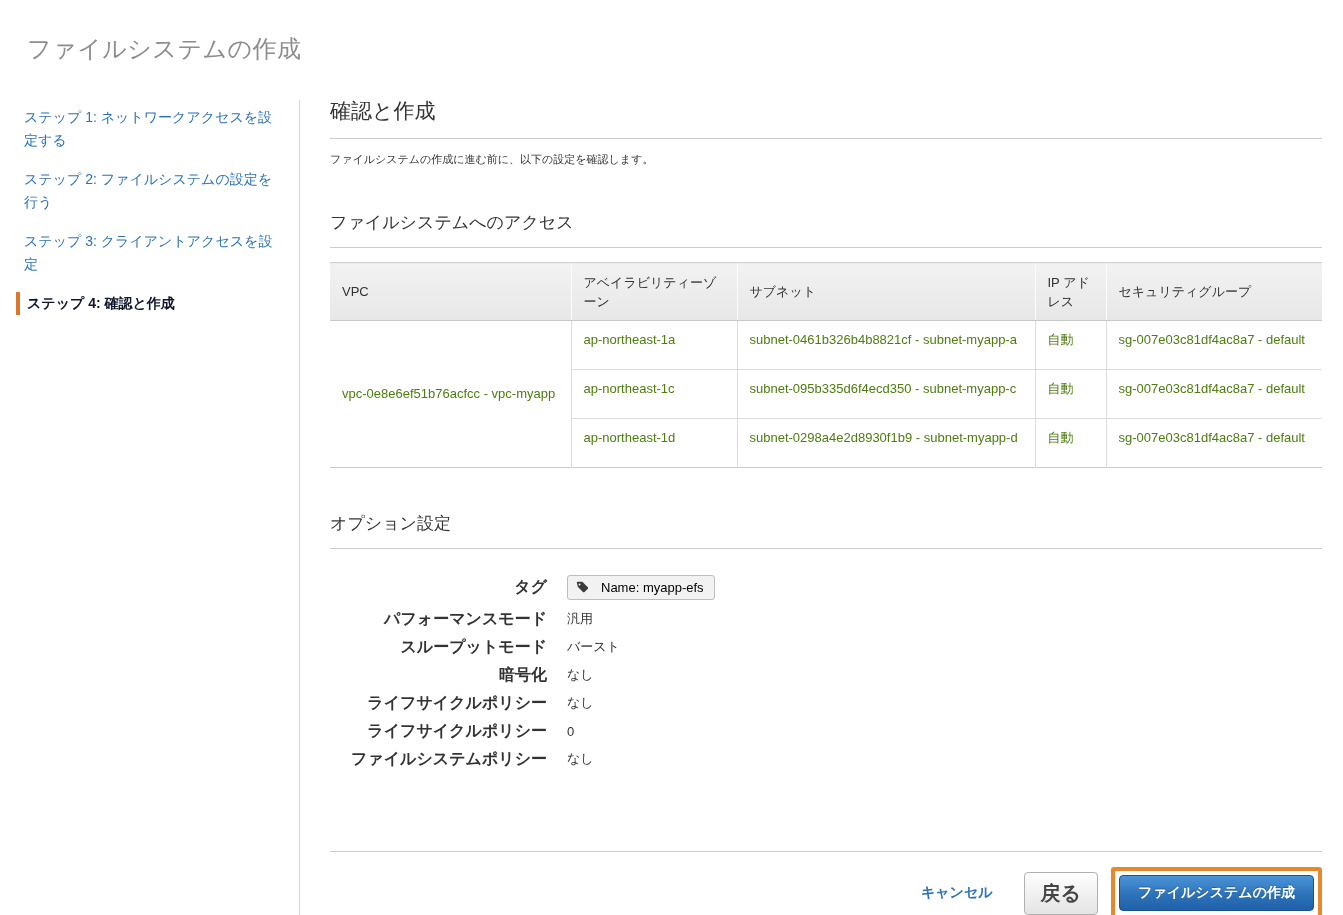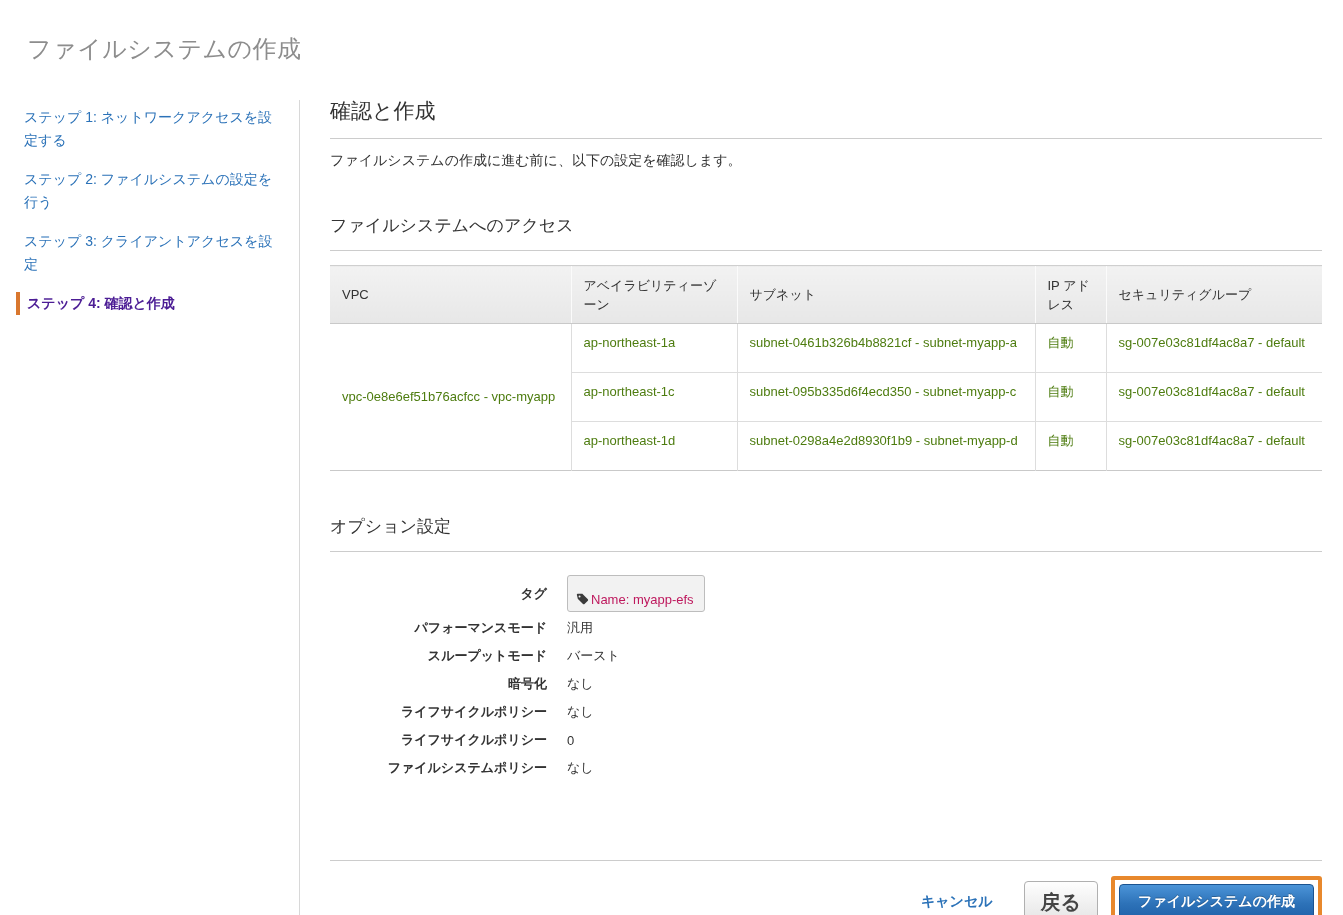--- a/index.html
+++ b/index.html
@@ -8,28 +8,28 @@
   body { position:relative; overflow:hidden; }
 
   .page-title { position:absolute; left:27px; top:33px; font-size:24px;
     font-weight:400; color:#8d8d8d; letter-spacing:.5px; }
 
   
   .sidebar { position:absolute; left:0; top:100px; width:300px; height:821px;
     border-right:1px solid #d8d8d8; padding:6px 26px 0 24px; }
   .step { font-size:14px; line-height:23px; color:#2b72b8; margin-bottom:16px;
     cursor:pointer; }
-  .step.active { color:#4c1d95; font-weight:bold; border-left:4px solid #d9772e;
+  .step.active { color:#0f172a; font-weight:bold; border-left:4px solid #d9772e;
     padding-left:7px; margin-left:-8px; cursor:default; }
 
   
   .main { position:absolute; left:330px; top:92px; width:992px; }
   .review-heading { font-size:21px; font-weight:400; color:#333;
     padding:5px 0 13px; border-bottom:1px solid #ccc; }
-  .review-desc { font-size:14px; color:#333; margin-top:13px; }
+  .review-desc { font-size:11px; color:#333; margin-top:13px; }
 
   .section-heading { font-size:17px; font-weight:400; color:#333;
     margin-top:44px; padding-bottom:13px; border-bottom:1px solid #ccc; }
 
   
   table.access { width:992px; table-layout:fixed; border-collapse:collapse;
     margin-top:14px; font-size:13px; border-bottom:1px solid #c9c9c9; }
   table.access th { background:linear-gradient(#f2f2f2,#e7e7e7);
     border-top:1px solid #cfcfcf; border-bottom:1px solid #c9c9c9;
     font-weight:400; color:#333; text-align:left; vertical-align:middle;
@@ -38,26 +38,26 @@
   table.access td { vertical-align:top; padding:9px 10px 9px 12px;
     line-height:20px; color:#4d7c0f; height:49px; }
   table.access td:not(.vpc-cell) { border-left:1px solid #ddd; }
   table.access tr:not(:last-child) td:not(.vpc-cell) { border-bottom:1px solid #ddd; }
   table.access td.vpc-cell { vertical-align:middle; }
 
   
   .options-list { margin-top:23px; }
   .opt-row { display:flex; align-items:center; min-height:28px; }
   .opt-row.tag-row { min-height:31px; margin-bottom:2px; }
-  .opt-label { width:217px; text-align:right; font-weight:bold; font-size:13px;
+  .opt-label { width:217px; text-align:right; font-weight:bold; font-size:16px;
     color:#333; flex:0 0 217px; }
   .opt-value { margin-left:20px; font-size:13px; color:#333; }
-  .tag-chip { display:inline-flex; align-items:center; gap:2px;
+  .tag-chip { display:inline-flex; align-items:center; gap:12px;
     background:#f2f2f2; border:1px solid #bdbdbd; border-radius:3px;
-    padding:16px 10px 4px 8px; font-size:13px; color:#be185d; }
+    padding:4px 10px 4px 8px; font-size:13px; color:#000000; }
   .tag-icon { display:inline-block; width:13px; height:13px; }
 
   
   .footer { margin-top:78px; border-top:1px solid #ccc; padding-top:15px;
     display:flex; align-items:center; justify-content:flex-end; }
   .cancel-link { color:#2b72b8; font-size:14px; font-weight:bold;
     cursor:pointer; margin-right:31px; }
   .btn-back { background:linear-gradient(#fefefe,#e4e4e4);
     border:1px solid #b0b0b0; border-radius:4px; padding:7px 16px;
     font-size:20px; font-weight:bold; color:#444; cursor:pointer;

